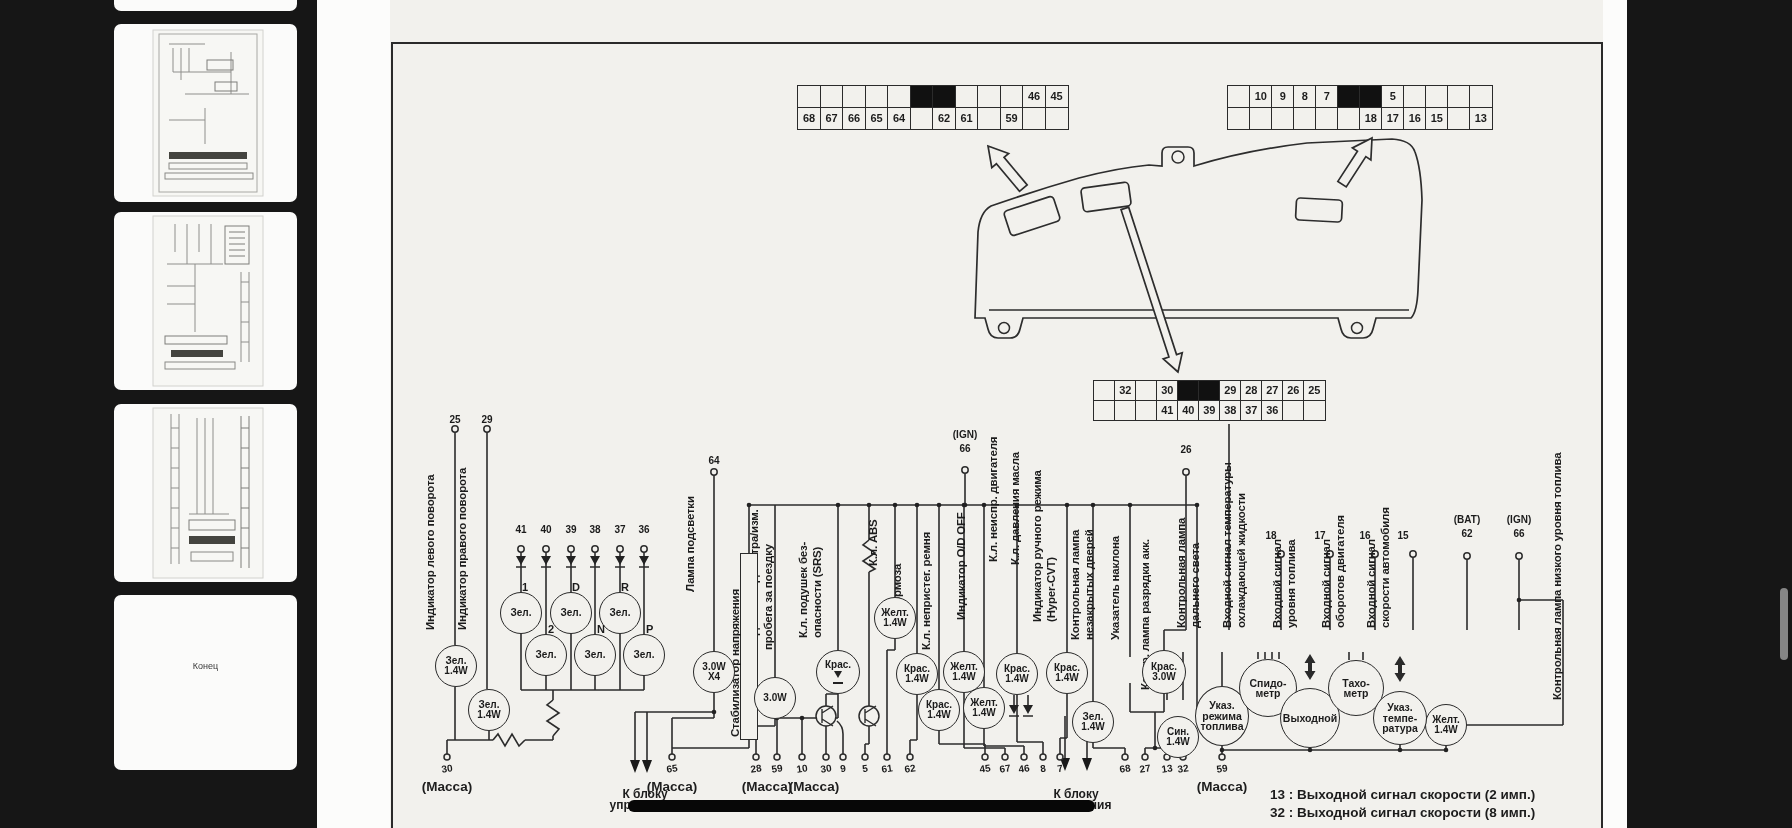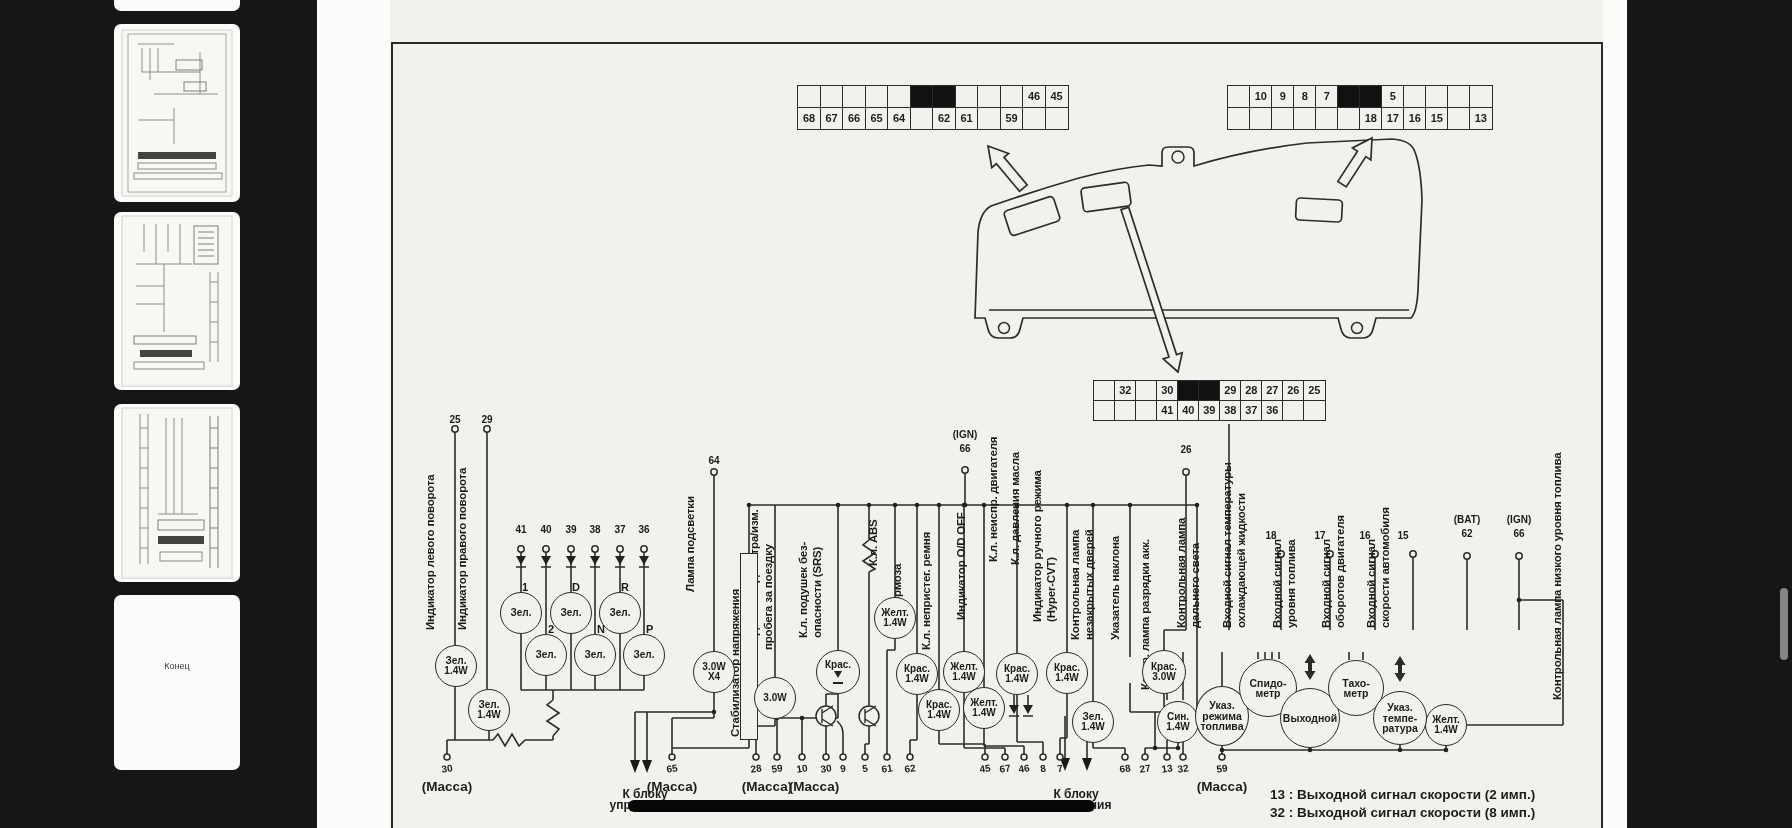--- a/index.html
+++ b/index.html
@@ -1,19 +1,19 @@
 <!DOCTYPE html>
 <html><head>
 <meta charset="utf-8">
 <style>
   html,body{margin:0;padding:0;background:#0e0e0e;}
   .screen{position:relative;width:1792px;height:828px;overflow:hidden;background:#161616;
           font-family:"Liberation Sans",sans-serif;}
   
-  .thumb{position:absolute;left:114px;width:126px;background:#fbfbfa;border-radius:7px;overflow:hidden;}
+  .thumb{position:absolute;left:114px;width:152px;background:#fbfbfa;border-radius:7px;overflow:hidden;padding-left:31px;}
   .thumb svg{display:block}
   .endlabel{position:absolute;left:0;right:0;text-align:center;font:400 9px "Liberation Sans",sans-serif;color:#3a3a3a;}
   
   .page{position:absolute;left:317px;top:0;width:1310px;height:828px;background:#f2f1ed;}
   .pm{position:absolute;top:0;height:828px;background:#fcfcfb;}
   .doc-title{position:absolute;left:73px;top:8px;font:700 17.5px "Liberation Sans",sans-serif;color:#151515;letter-spacing:-.2px;}
   .frame{position:absolute;left:74px;top:42px;width:1212px;height:790px;border:2px solid #2a2a2a;border-bottom:none;box-sizing:border-box;}
   .art{position:absolute;left:0;top:0;}
   
   .conn{position:absolute;}
@@ -410,21 +410,21 @@
         <span>1.4W</span>
       </div>
     <div class="lamp" style="left:755px;top:701px">
         <span>Зел.</span>
         <span>1.4W</span>
       </div>
     <div class="lamp big" style="left:825px;top:650px">
         <span>Крас.</span>
         <span>3.0W</span>
       </div>
-    <div class="lamp" style="left:840px;top:701px">
+    <div class="lamp" style="left:840px;top:716px">
         <span>Син.</span>
         <span>1.4W</span>
       </div>
     <div class="lamp" style="left:1108px;top:704px">
         <span>Желт.</span>
         <span>1.4W</span>
       </div>
 
     <span class="atl" style="left:205px;top:581px">1</span>
     <span class="atl" style="left:255px;top:581px">D</span>

